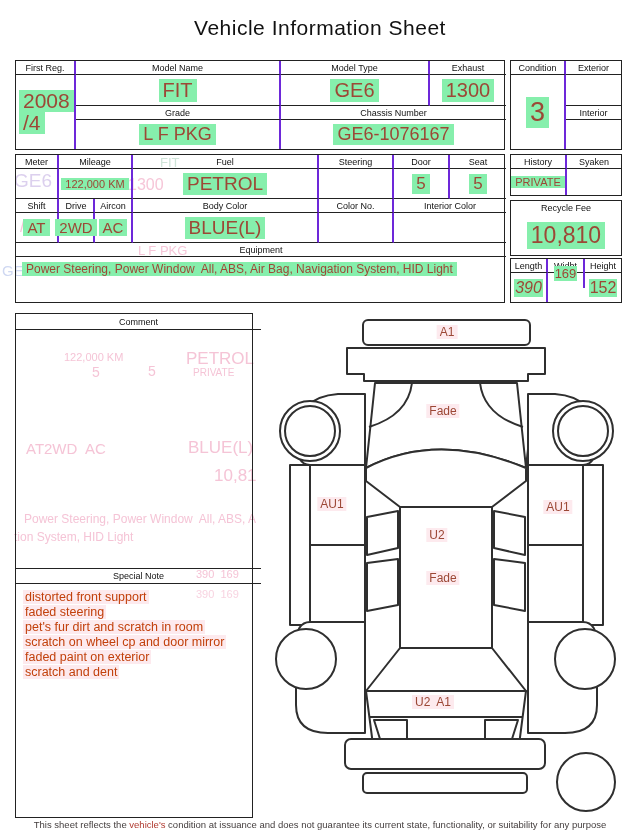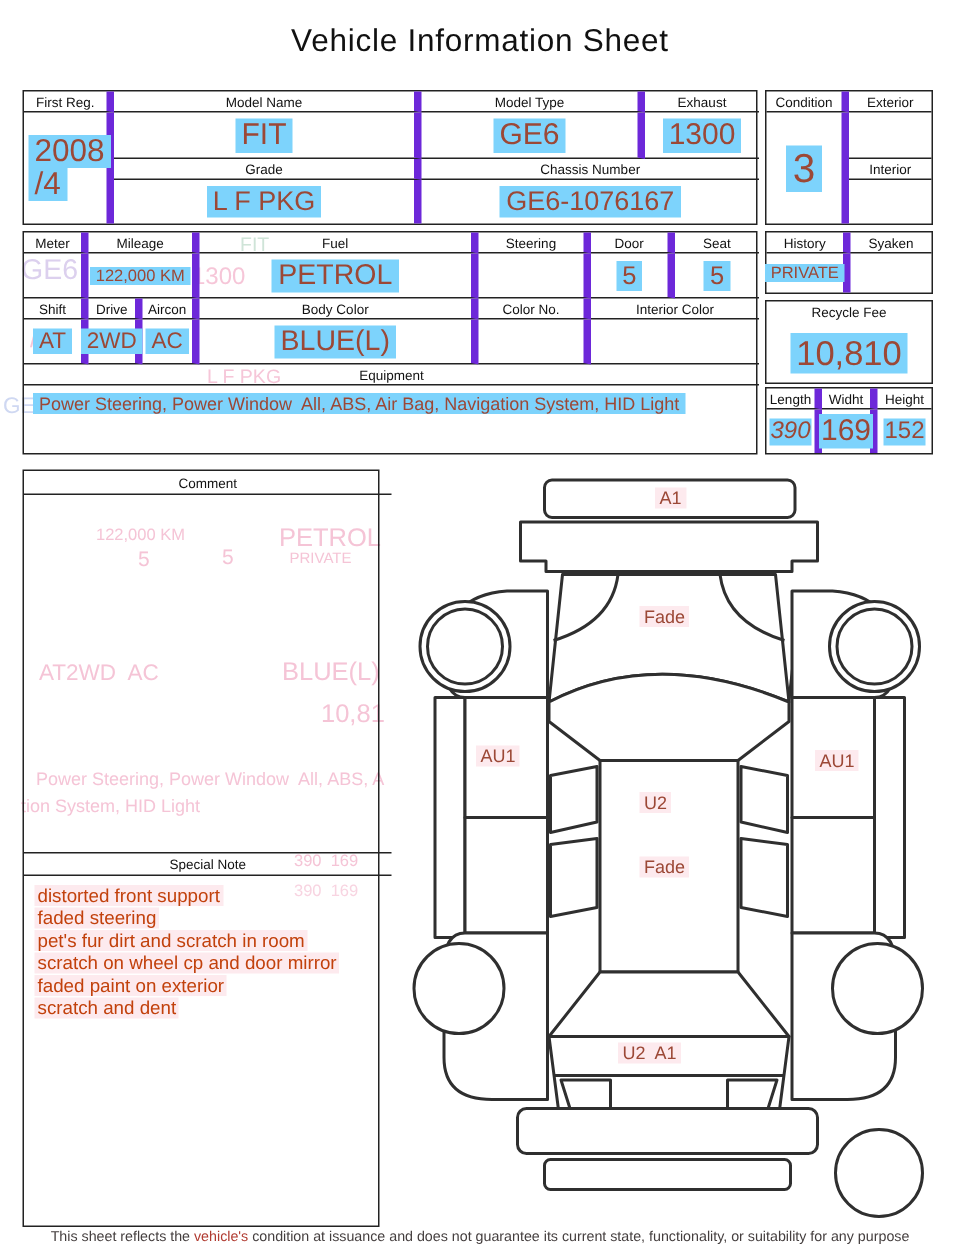--- a/index.html
+++ b/index.html
@@ -1,25 +1,25 @@
 <!DOCTYPE html>
 <html><head>
 <meta charset="utf-8">
 <style>
   html,body{margin:0;padding:0;background:#fff;width:640px;height:835px;overflow:hidden;
     font-family:"Liberation Sans","DejaVu Sans",sans-serif;}
   #sheet{position:relative;width:640px;height:835px;background:#fff;}
   .box{position:absolute;border:1px solid #222;box-sizing:border-box;background:transparent;z-index:2;}
   .cell{position:absolute;box-sizing:border-box;display:flex;align-items:center;justify-content:center;}
-  .br{border-right:5px solid #6d28d9;}
+  .br{border-right:2px solid #6d28d9;}
   .bb{border-bottom:1px solid #222;}
   .bt{border-top:1px solid #222;}
   .lbl{font-size:9px;color:#111;}
   .val{color:#9c4836;}
-  .hl{background:#7dd3fc;padding:0 4px;display:inline-block;white-space:pre;}
+  .hl{background:#86efac;padding:0 4px;display:inline-block;white-space:pre;}
   #title{position:absolute;top:16px;left:0;width:640px;text-align:center;font-size:21px;
     letter-spacing:.5px;color:#111;z-index:2;}
   #ghost-layer{position:absolute;left:0;top:0;width:640px;height:835px;z-index:1;}
   #ghost-layer span{white-space:pre;}
   #diagram{position:absolute;left:270px;top:315px;width:370px;height:510px;z-index:2;}
   .dlabel{position:absolute;transform:translate(-50%,-50%);font-size:12px;color:#9c4836;
     background:#fdeaee;padding:0 3px;white-space:pre;z-index:3;}
   .noteline{position:absolute;left:7px;font-size:12.5px;line-height:15px;color:#c2410c;white-space:nowrap;}
   .noteline span{background:#fdeaee;padding:0 2px;}
   #disclaimer{position:absolute;left:0;top:819px;width:640px;text-align:center;font-size:9.5px;
@@ -167,21 +167,21 @@
       </div>
   </div>
 
   <div class="box" style="left:510px;top:258px;width:112px;height:45px;">
     <div class="cell lbl br bb" style="left:0;top:0;width:37px;height:14px;">Length</div>
     <div class="cell lbl br bb" style="left:37px;top:0;width:37px;height:14px;">Widht</div>
     <div class="cell lbl bb" style="left:74px;top:0;width:36px;height:14px;">Height</div>
     <div class="cell val br" style="left:0;top:14px;width:37px;height:29px;font-size:16px;">
         <span class="hl" style="padding:0 1px;font-style:italic;">390</span>
       </div>
-    <div class="cell val br" style="left:37px;top:14px;width:37px;height:29px;font-size:20px;align-items:center;">
+    <div class="cell val br" style="left:37px;top:0;width:37px;height:29px;font-size:13px;align-items:center;">
         <span class="hl" style="padding:0 1px;">169</span>
       </div>
     <div class="cell val" style="left:74px;top:14px;width:36px;height:29px;font-size:16px;">
         <span class="hl" style="padding:0 1px;">152</span>
       </div>
   </div>
 
   <div class="box" style="left:15px;top:313px;width:238px;height:505px;">
     <div class="cell lbl bb" style="left:0;top:0;width:245px;height:16px;">Comment</div>
     <div class="cell lbl bt bb" style="left:0;top:254px;width:245px;height:16px;">Special Note</div>

